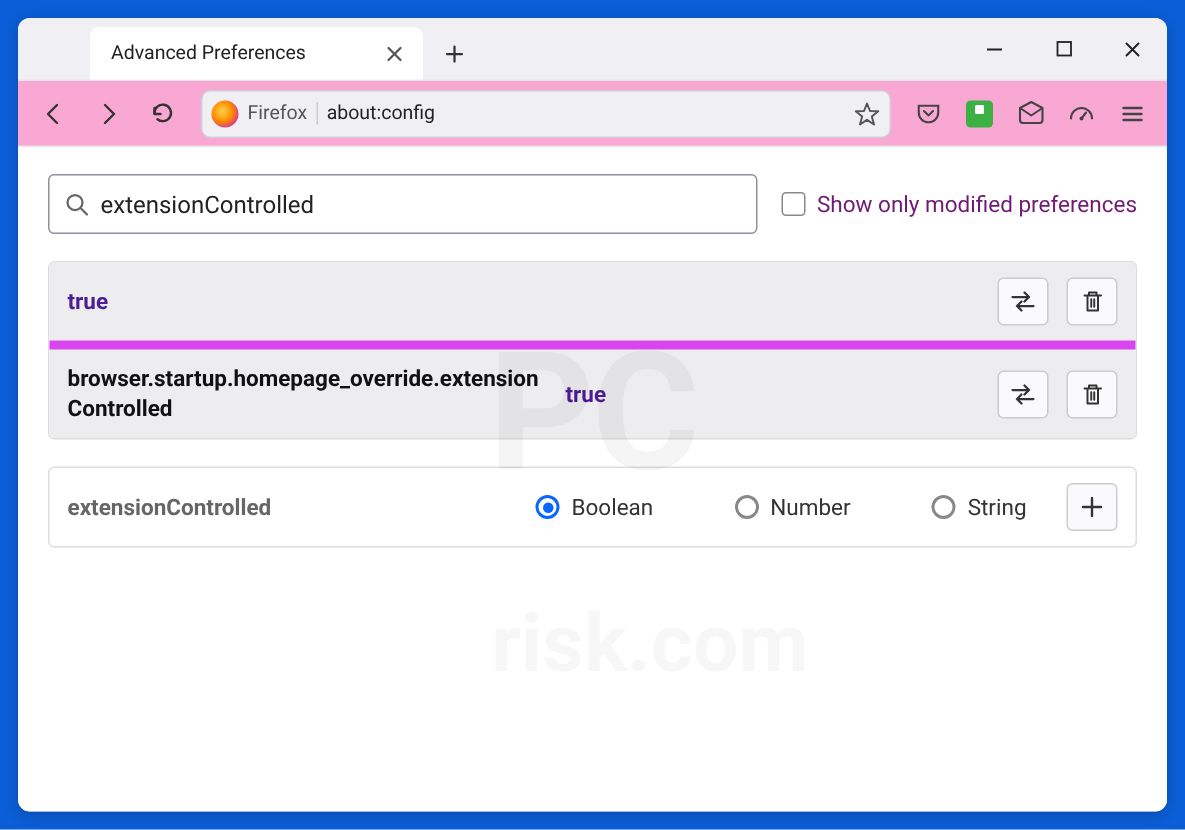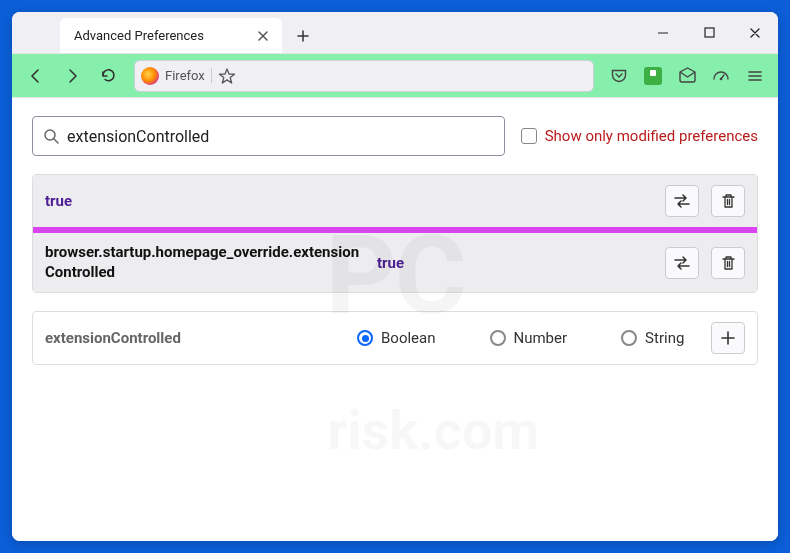--- a/index.html
+++ b/index.html
@@ -5,35 +5,35 @@
   * { box-sizing: border-box; margin: 0; padding: 0; font-family: -apple-system, BlinkMacSystemFont, "Segoe UI", Roboto, Arial, sans-serif; }
   body { width: 790px; height: 553px; background: #0b5ed7; overflow: hidden; }
   .window { position: absolute; top: 12px; left: 12px; right: 12px; bottom: 12px; background: #fff; border-radius: 8px; box-shadow: 0 2px 10px rgba(0,0,0,0.2); display: flex; flex-direction: column; overflow: hidden; }
   .titlebar { height: 42px; display: flex; align-items: stretch; background: #f0f0f4; border-bottom: 1px solid #e5e5e9; }
   .tab { display: flex; align-items: center; background: #fff; border-top-right-radius: 6px; border-top-left-radius: 6px; margin: 6px 0 0 48px; padding: 0 10px 0 14px; gap: 50px; min-width: 210px; }
   .tab-title { font-size: 13px; color: #222; }
   .tab-close { width: 18px; height: 18px; display: flex; align-items: center; justify-content: center; color: #555; cursor: pointer; border-radius: 3px; }
   .new-tab { width: 30px; display: flex; align-items: center; justify-content: center; margin: 6px 0 0 6px; color: #333; cursor: pointer; border-radius: 4px; }
   .win-controls { margin-left: auto; display: flex; align-items: center; }
   .win-btn { width: 46px; height: 42px; display: flex; align-items: center; justify-content: center; color: #222; cursor: pointer; }
-  .toolbar { height: 44px; display: flex; align-items: center; padding: 0 8px; gap: 4px; background: #86efac; border-bottom: 1px solid #e5e5e9; }
+  .toolbar { height: 44px; display: flex; align-items: center; padding: 0 8px; gap: 4px; background: #f9a8d4; border-bottom: 1px solid #e5e5e9; }
   .nav-btn { width: 32px; height: 32px; display: flex; align-items: center; justify-content: center; border-radius: 4px; color: #333; cursor: pointer; }
   .url-bar { flex: 1; height: 32px; background: #f0f0f4; border: 1px solid #cfcfd8; border-radius: 6px; display: flex; align-items: center; padding: 0 6px; margin: 0 6px; gap: 6px; }
   .ff-logo { width: 18px; height: 18px; border-radius: 50%; background: radial-gradient(circle at 40% 40%, #ffd24a 0%, #ff8a00 45%, #d93a8a 75%, #7e2fb3 100%); }
   .identity { font-size: 13px; color: #555; padding-right: 6px; border-right: 1px solid #ccc; }
   .url-text { font-size: 13px; color: #222; flex: 1; }
   .tb-icon { width: 30px; height: 30px; display: flex; align-items: center; justify-content: center; color: #444; cursor: pointer; border-radius: 4px; }
   .content { flex: 1; background: #fff; position: relative; padding: 18px 20px; overflow: auto; }
   .watermark { position: absolute; top: 40%; left: 50%; transform: translate(-50%, -50%); font-size: 110px; font-weight: 700; color: rgba(0,0,0,0.04); white-space: nowrap; pointer-events: none; letter-spacing: -2px; }
   .watermark2 { position: absolute; top: 75%; left: 55%; transform: translate(-50%, -50%); font-size: 54px; font-weight: 700; color: rgba(0,0,0,0.03); white-space: nowrap; pointer-events: none; }
   .search-row { display: flex; align-items: center; gap: 16px; margin-bottom: 18px; }
   .search-box { flex: 1; height: 40px; border: 1px solid #8f8f9d; border-radius: 4px; display: flex; align-items: center; padding: 0 10px; gap: 8px; max-width: 480px; }
   .search-box svg { flex-shrink: 0; }
   .search-val { font-size: 16px; color: #222; }
-  .modified-check { display: flex; align-items: center; gap: 8px; color: #b91c1c; font-size: 15px; cursor: pointer; }
+  .modified-check { display: flex; align-items: center; gap: 8px; color: #701a75; font-size: 15px; cursor: pointer; }
   .checkbox { width: 16px; height: 16px; border: 1.5px solid #888; border-radius: 3px; }
   .pref-list { border: 1px solid #ddd; border-radius: 4px; font-size: 15px; margin-bottom: 18px; }
   .pref-row { display: flex; align-items: center; padding: 10px 12px; gap: 12px; font-weight: 700; background: #ededf0; }
   .pref-row + .pref-row { border-top: 6px solid #d946ef; }
   .pref-name { width: 320px; word-break: break-word; color: #111; line-height: 1.3; }
   .pref-val { flex: 1; color: #4c1d95; }
   .row-btn { width: 34px; height: 32px; display: flex; align-items: center; justify-content: center; border: 1px solid #ccc; border-radius: 4px; background: #fafafc; cursor: pointer; color: #333; }
   .new-pref-row { display: flex; align-items: center; border: 1px solid #ddd; border-radius: 4px; padding: 10px 12px; gap: 12px; font-size: 15px; }
   .new-name { width: 300px; font-weight: 700; color: #666; }
   .type-opts { flex: 1; display: flex; gap: 54px; align-items: center; }
@@ -96,20 +96,21 @@
     </div>
     <div class="nav-btn">
       <svg width="17" height="17" viewBox="0 0 17 17">
           <path d="M3 8.5 A5.5 5.5 0 1 1 5 12.5" fill="none" stroke="currentColor" stroke-width="1.6" stroke-linecap="round"></path>
           <path d="M3 5 L3 9 L7 9" fill="none" stroke="currentColor" stroke-width="1.6" stroke-linecap="round" stroke-linejoin="round"></path>
         </svg>
     </div>
     <div class="url-bar">
       <div class="ff-logo"></div>
       <span class="identity">Firefox</span>
+      <span class="url-text">about:config</span>
       <span>
         <svg width="18" height="18" viewBox="0 0 18 18">
             <path d="M9 2 L11 7 L16.5 7.2 L12.2 10.6 L13.7 16 L9 12.9 L4.3 16 L5.8 10.6 L1.5 7.2 L7 7 Z" fill="none" stroke="#555" stroke-width="1.3" stroke-linejoin="round"></path>
           </svg>
       </span>
     </div>
     <div class="tb-icon">
       <svg width="18" height="18" viewBox="0 0 18 18">
           <path d="M2.5 3.5 H15.5 V8 A6.5 6.5 0 0 1 2.5 8 Z" fill="none" stroke="#444" stroke-width="1.4"></path>
           <path d="M6 7 L9 10 L12 7" fill="none" stroke="#444" stroke-width="1.4" stroke-linecap="round" stroke-linejoin="round"></path>

